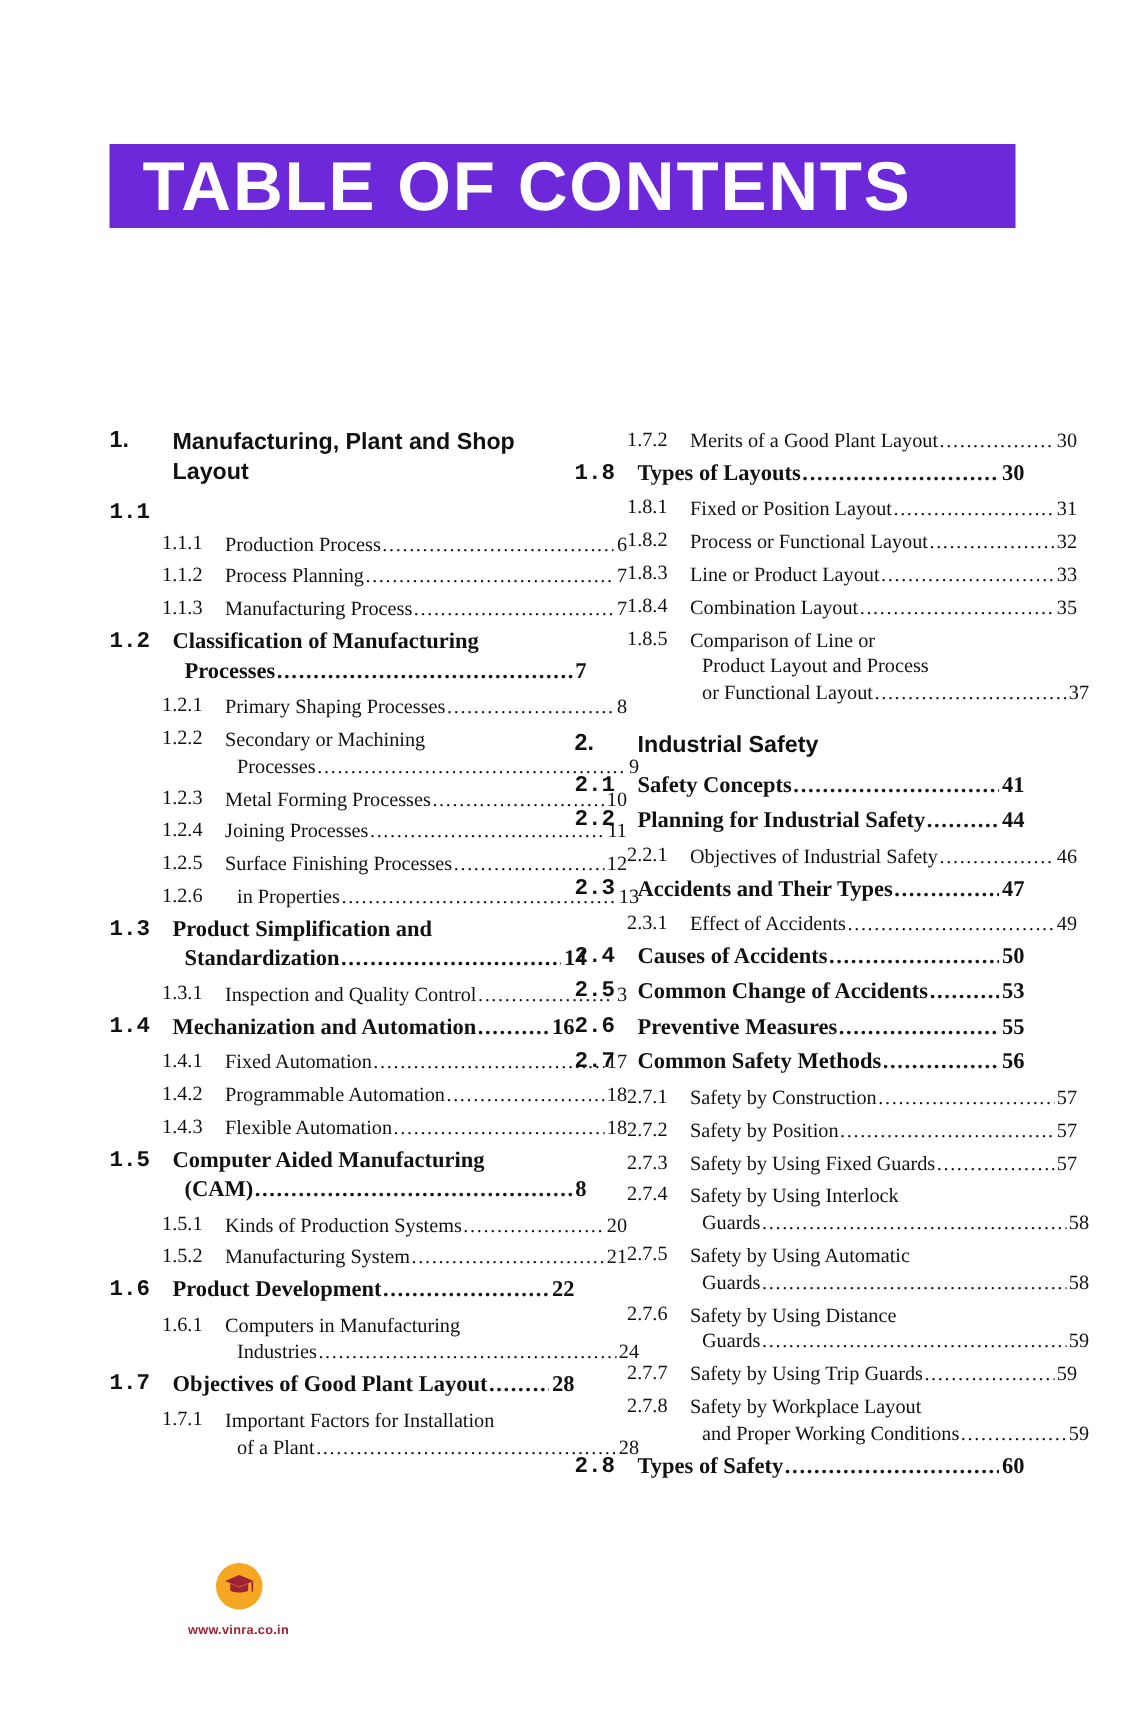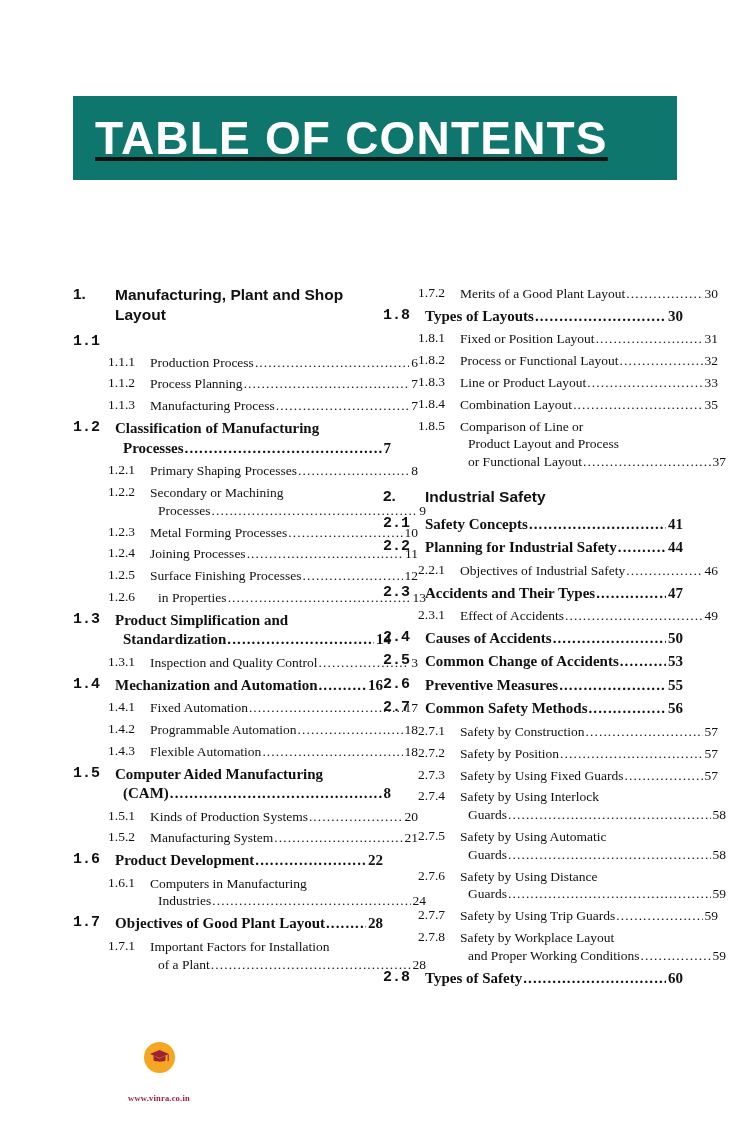--- a/index.html
+++ b/index.html
@@ -15,25 +15,24 @@
     color: #111111;
     overflow: hidden;
   }
 
   
   #toc-header-bar {
     position: absolute;
     left: 73px;
     top: 96px;
     width: 604px;
-    height: 84px;
-    background: #0f766e;
+    height: 56px;
+    background: #6d28d9;
     display: flex;
     align-items: center;
-    text-decoration: underline;
   }
   #toc-header-title {
     font-family: "Liberation Sans", sans-serif;
     font-weight: bold;
     font-size: 46px;
     letter-spacing: 1.2px;
     color: #ffffff;
     margin-left: 22px;
     line-height: 1;
     white-space: nowrap;
@@ -146,22 +145,22 @@
   #footer-logo-badge {
     width: 31px;
     height: 31px;
     border-radius: 50%;
     background: #f5a623;
     margin: 0 auto;
     position: relative;
   }
   #footer-logo-badge svg { position: absolute; left: 5px; top: 7px; }
   #footer-logo-url {
-    margin-top: 20px;
-    font-family: Liberation Serif, serif;
+    margin-top: 8px;
+    font-family: Liberation Sans, sans-serif;
     font-size: 8.5px;
     font-weight: bold;
     color: #9d2235;
     letter-spacing: 0.2px;
     white-space: nowrap;
   }
 </style>
 </head>
 <body>
 

